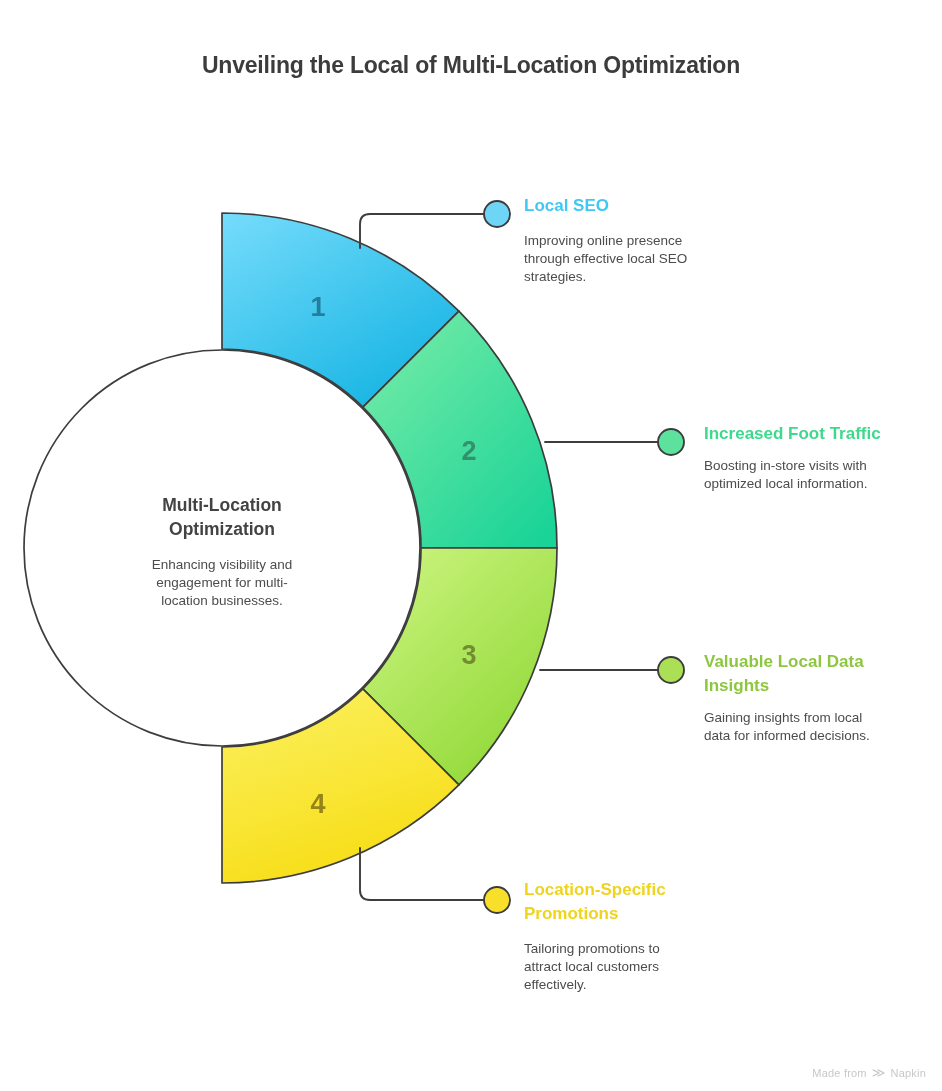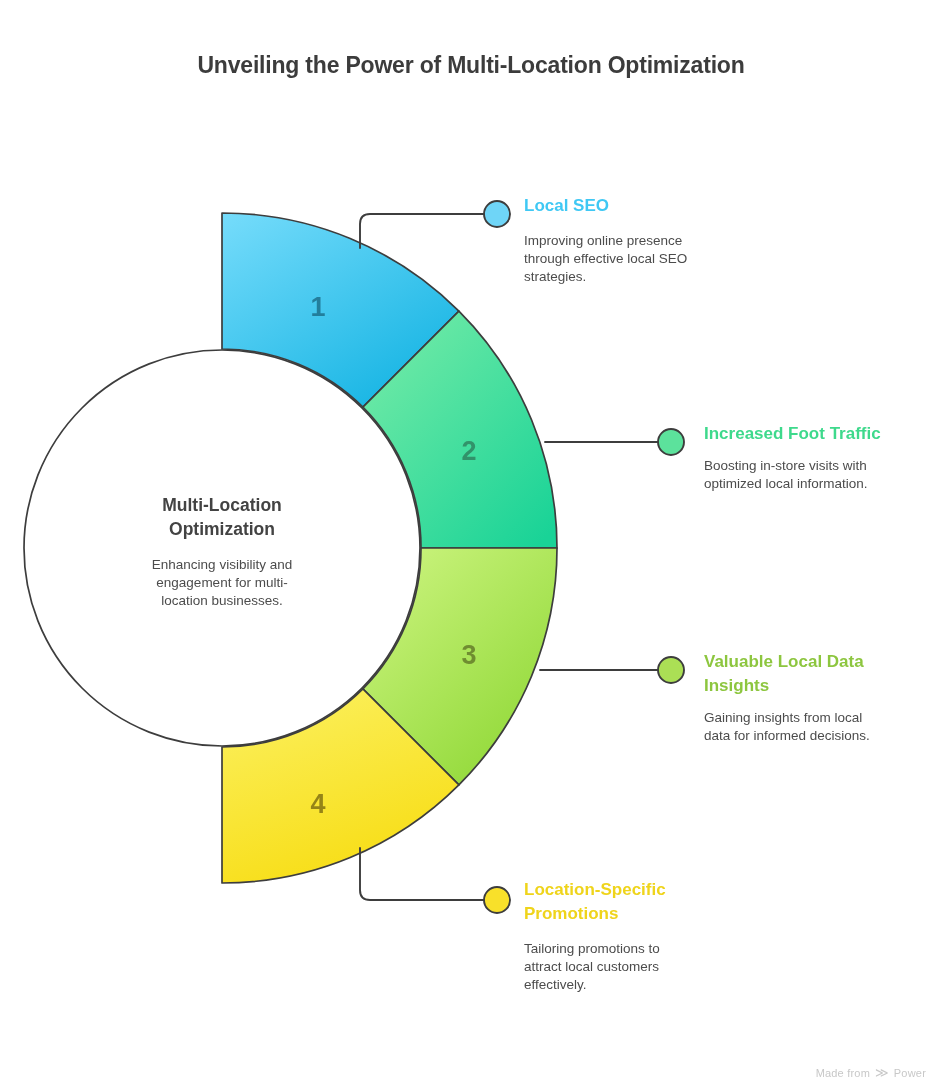--- a/index.html
+++ b/index.html
@@ -77,21 +77,21 @@
   #watermark .wm-mark {
     display: inline-block;
     font-size: 13px;
     line-height: 1;
     color: #c8c8c8;
   }
 </style>
 </head>
 <body>
 
-<div id="page-title">Unveiling the Power of Multi-Location Optimization</div>
+<div id="page-title">Unveiling the Local of Multi-Location Optimization</div>
 
 <svg id="diagram" width="942" height="1091" viewBox="0 0 942 1091">
   <defs>
     <linearGradient id="g1" x1="0" y1="0" x2="0.75" y2="1">
       <stop offset="0%" stop-color="#76DCFB"></stop>
       <stop offset="100%" stop-color="#15B4E3"></stop>
     </linearGradient>
     <linearGradient id="g2" x1="0" y1="0" x2="0.9" y2="1">
       <stop offset="0%" stop-color="#7BEDA8"></stop>
       <stop offset="100%" stop-color="#19D397"></stop>
@@ -156,14 +156,14 @@
   <text class="callout-title" x="524" y="895" fill="#EFD41B">Location-Specific</text>
   <text class="callout-title" x="524" y="919" fill="#EFD41B">Promotions</text>
   <text class="callout-desc" x="524" y="953">Tailoring promotions to</text>
   <text class="callout-desc" x="524" y="971">attract local customers</text>
   <text class="callout-desc" x="524" y="989">effectively.</text>
 </svg>
 
 <div id="watermark">
   <span>Made from</span>
   <span class="wm-mark">≫</span>
-  <span>Power</span>
+  <span>Napkin</span>
 </div>
 
 </body></html>

